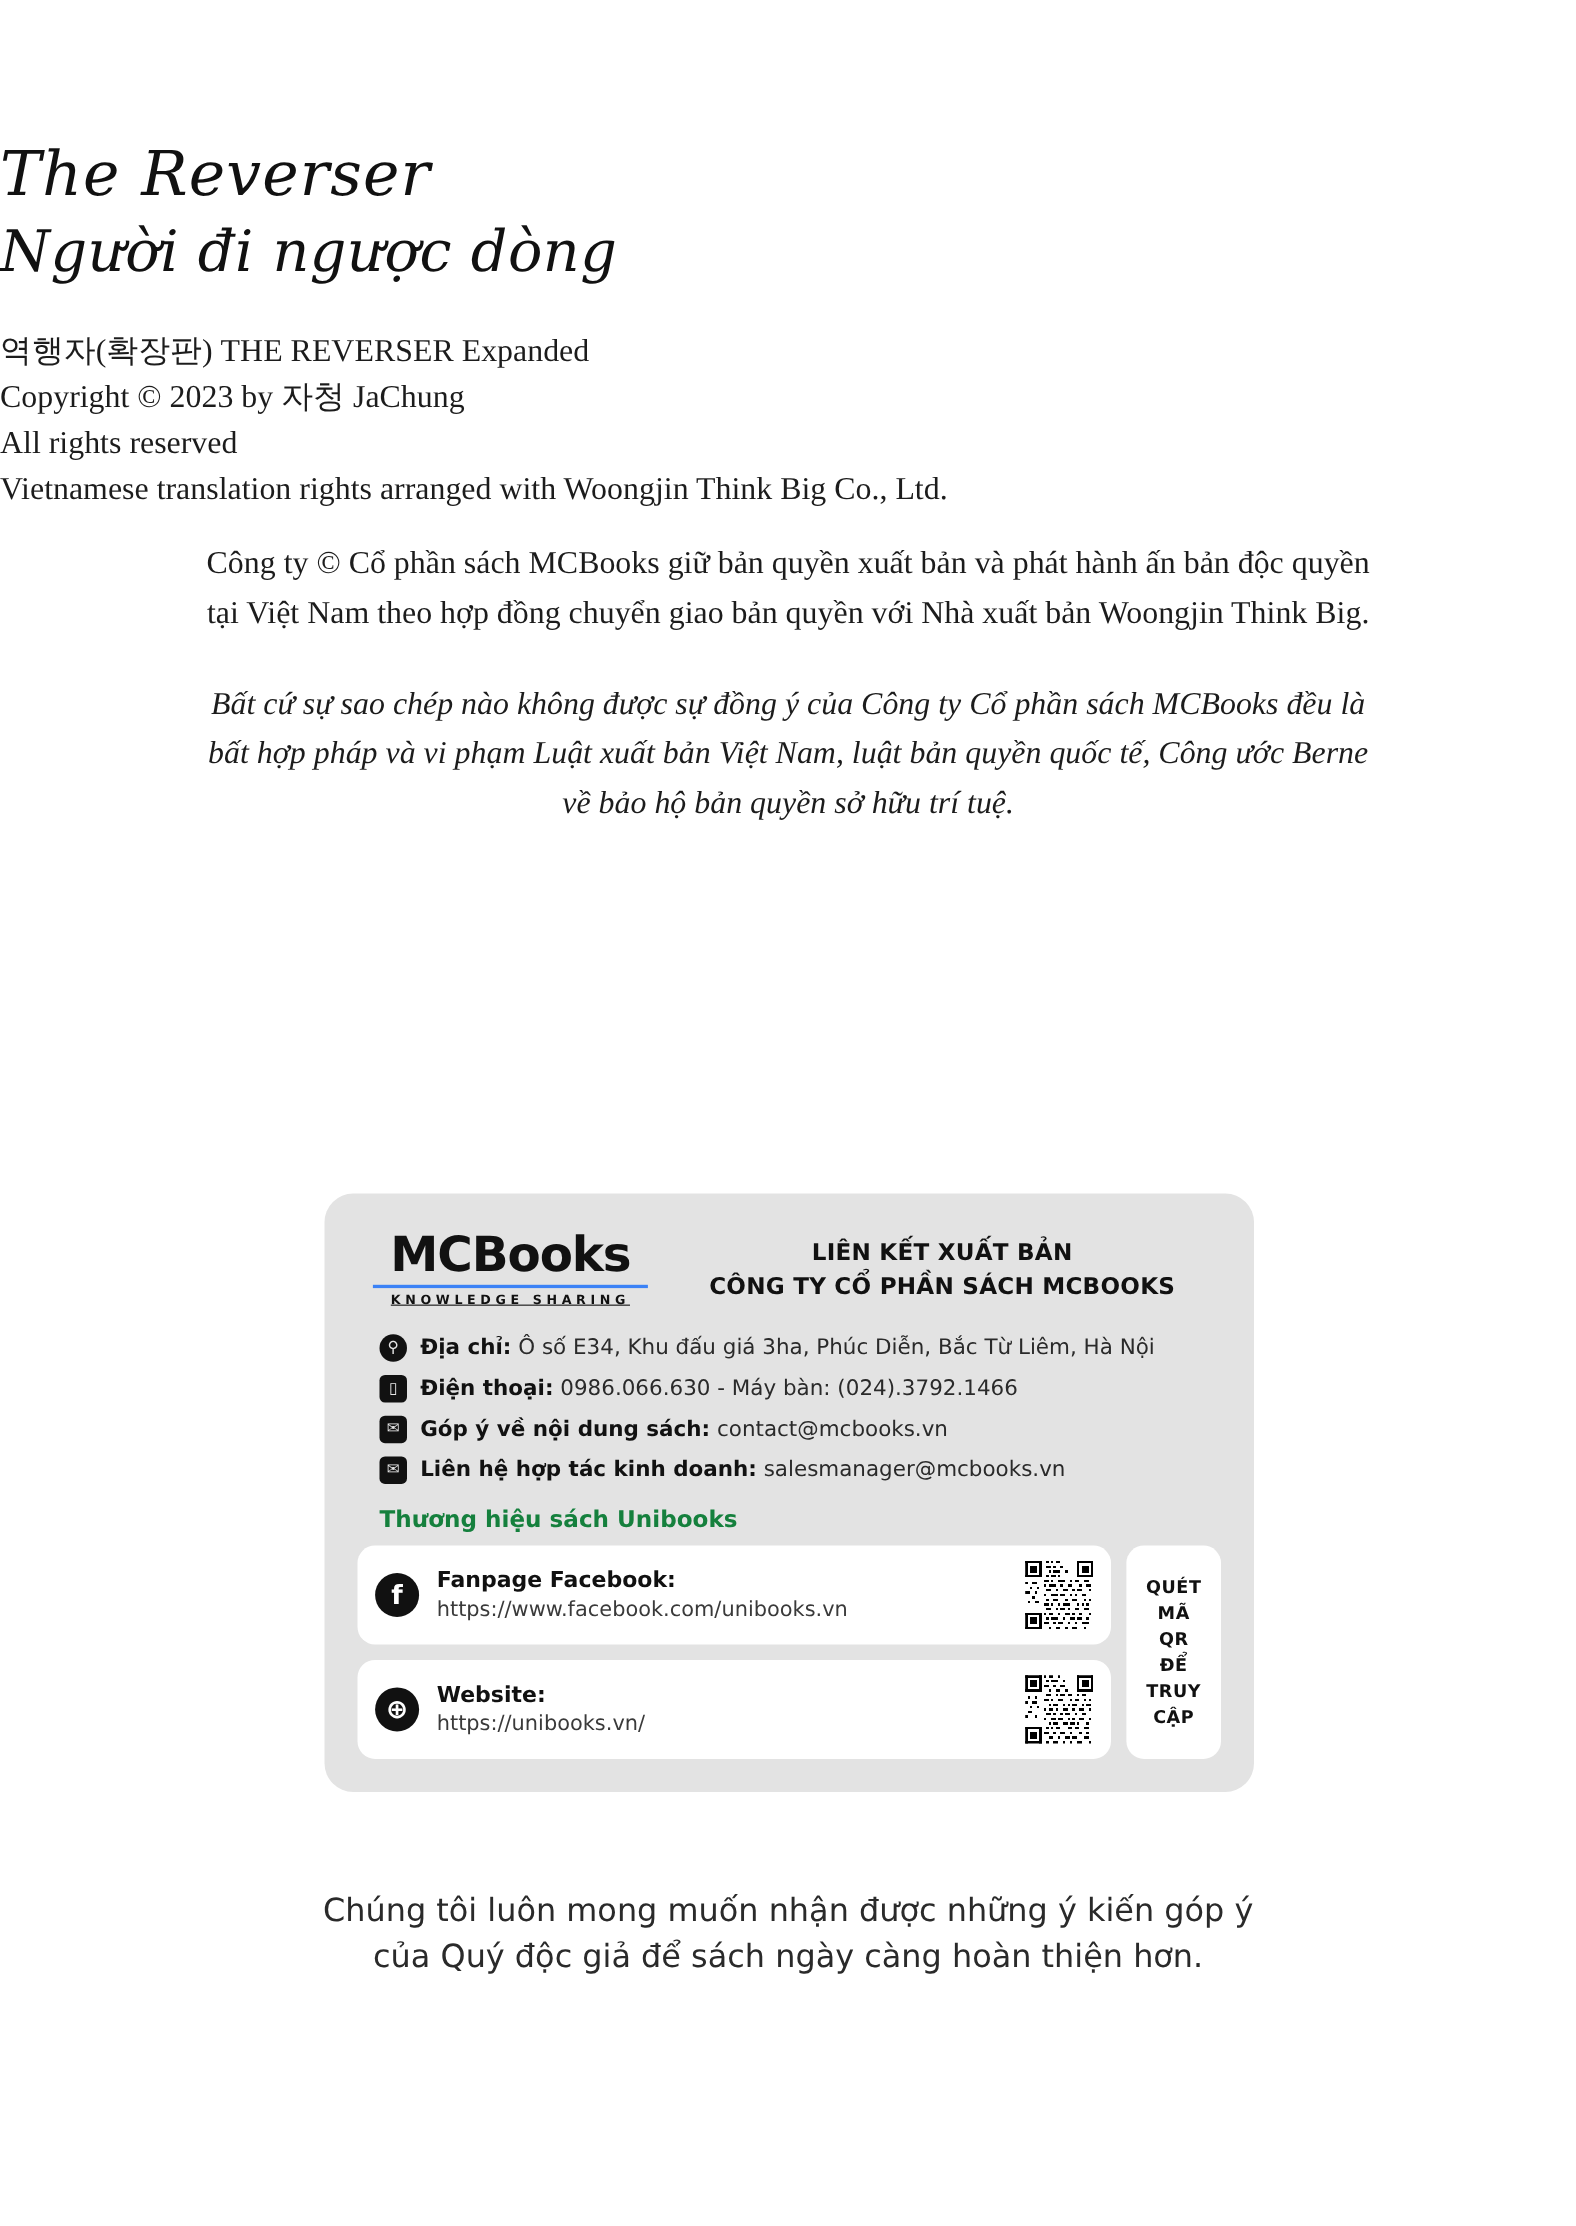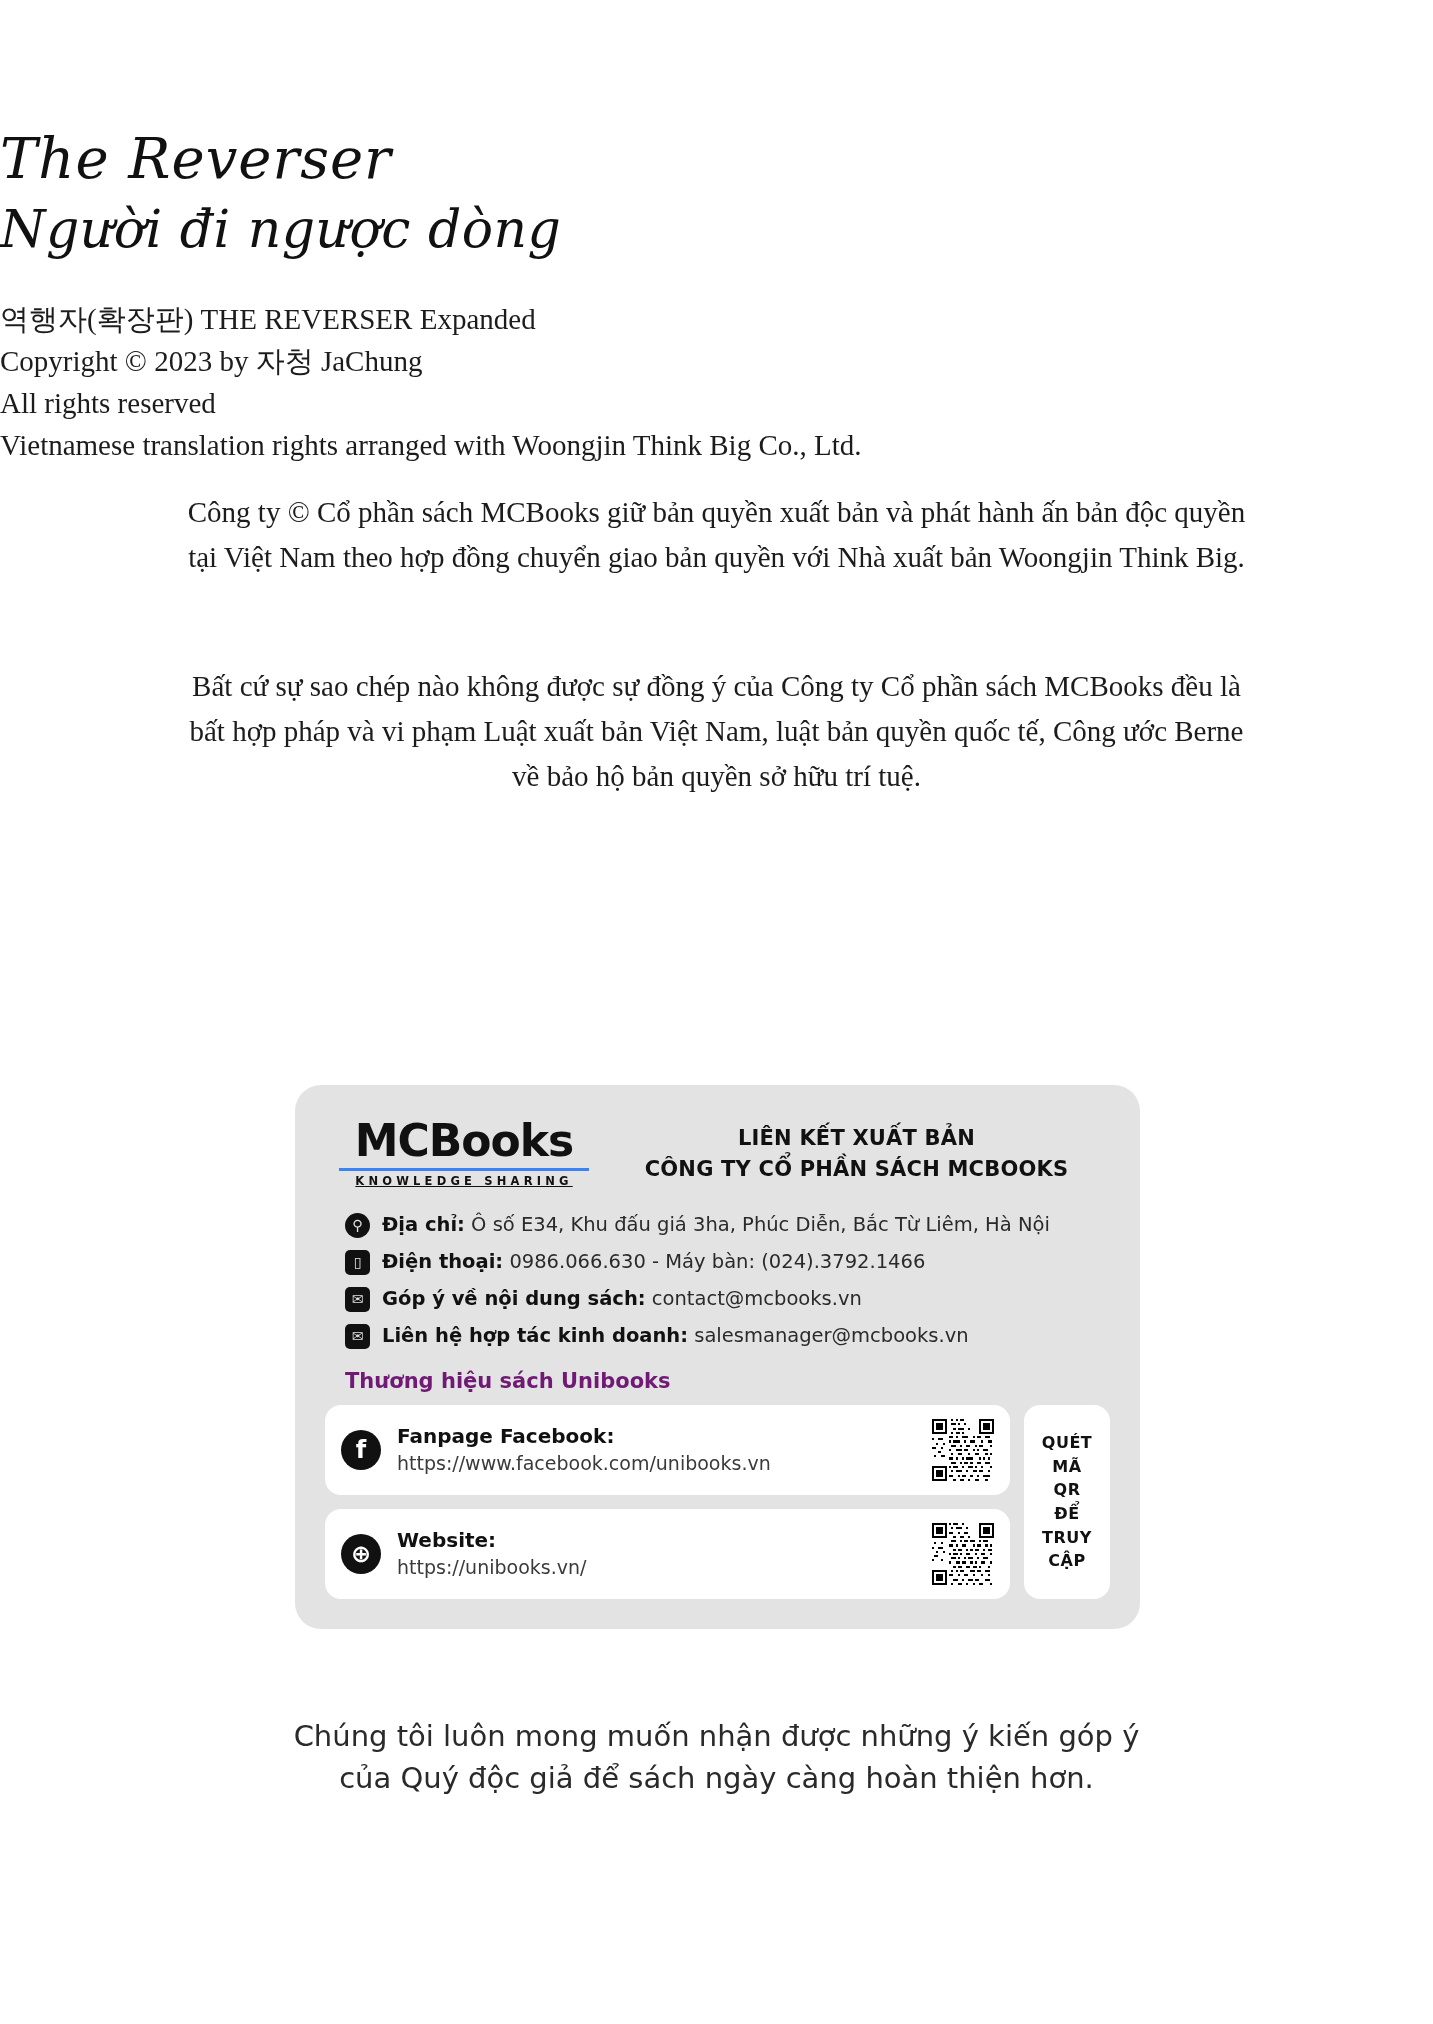--- a/index.html
+++ b/index.html
@@ -61,21 +61,21 @@
 
   .para {
     margin: 0 auto;
     width: 1060px;
     text-align: center;
     font-size: 29px;
     line-height: 1.55;
     color: #1c1c1c;
   }
   .para.p1 { margin-top: 24px; }
-  .para.p2 { margin-top: 84px; }
+  .para.p2 { margin-top: 38px; font-style: italic; }
 
   
   .card {
     position: absolute;
     left: 295px;
     top: 1085px;
     width: 845px;
     background: #e3e3e3;
     border-radius: 26px;
     padding: 26px 30px 30px 30px;
@@ -147,21 +147,21 @@
     margin-top: 1px;
   }
   .cicon.round { border-radius: 50%; }
   .clabel { font-weight: bold; color: #111; }
   .cvalue { color: #2a2a2a; }
 
   .brand-title {
     margin: 20px 0 12px 20px;
     font-weight: bold;
     font-size: 21px;
-    color: #701a75;
+    color: #15803d;
   }
 
   .link-wrap {
     display: flex;
     gap: 14px;
     align-items: stretch;
   }
   .link-col {
     flex: 1;
     display: flex;

